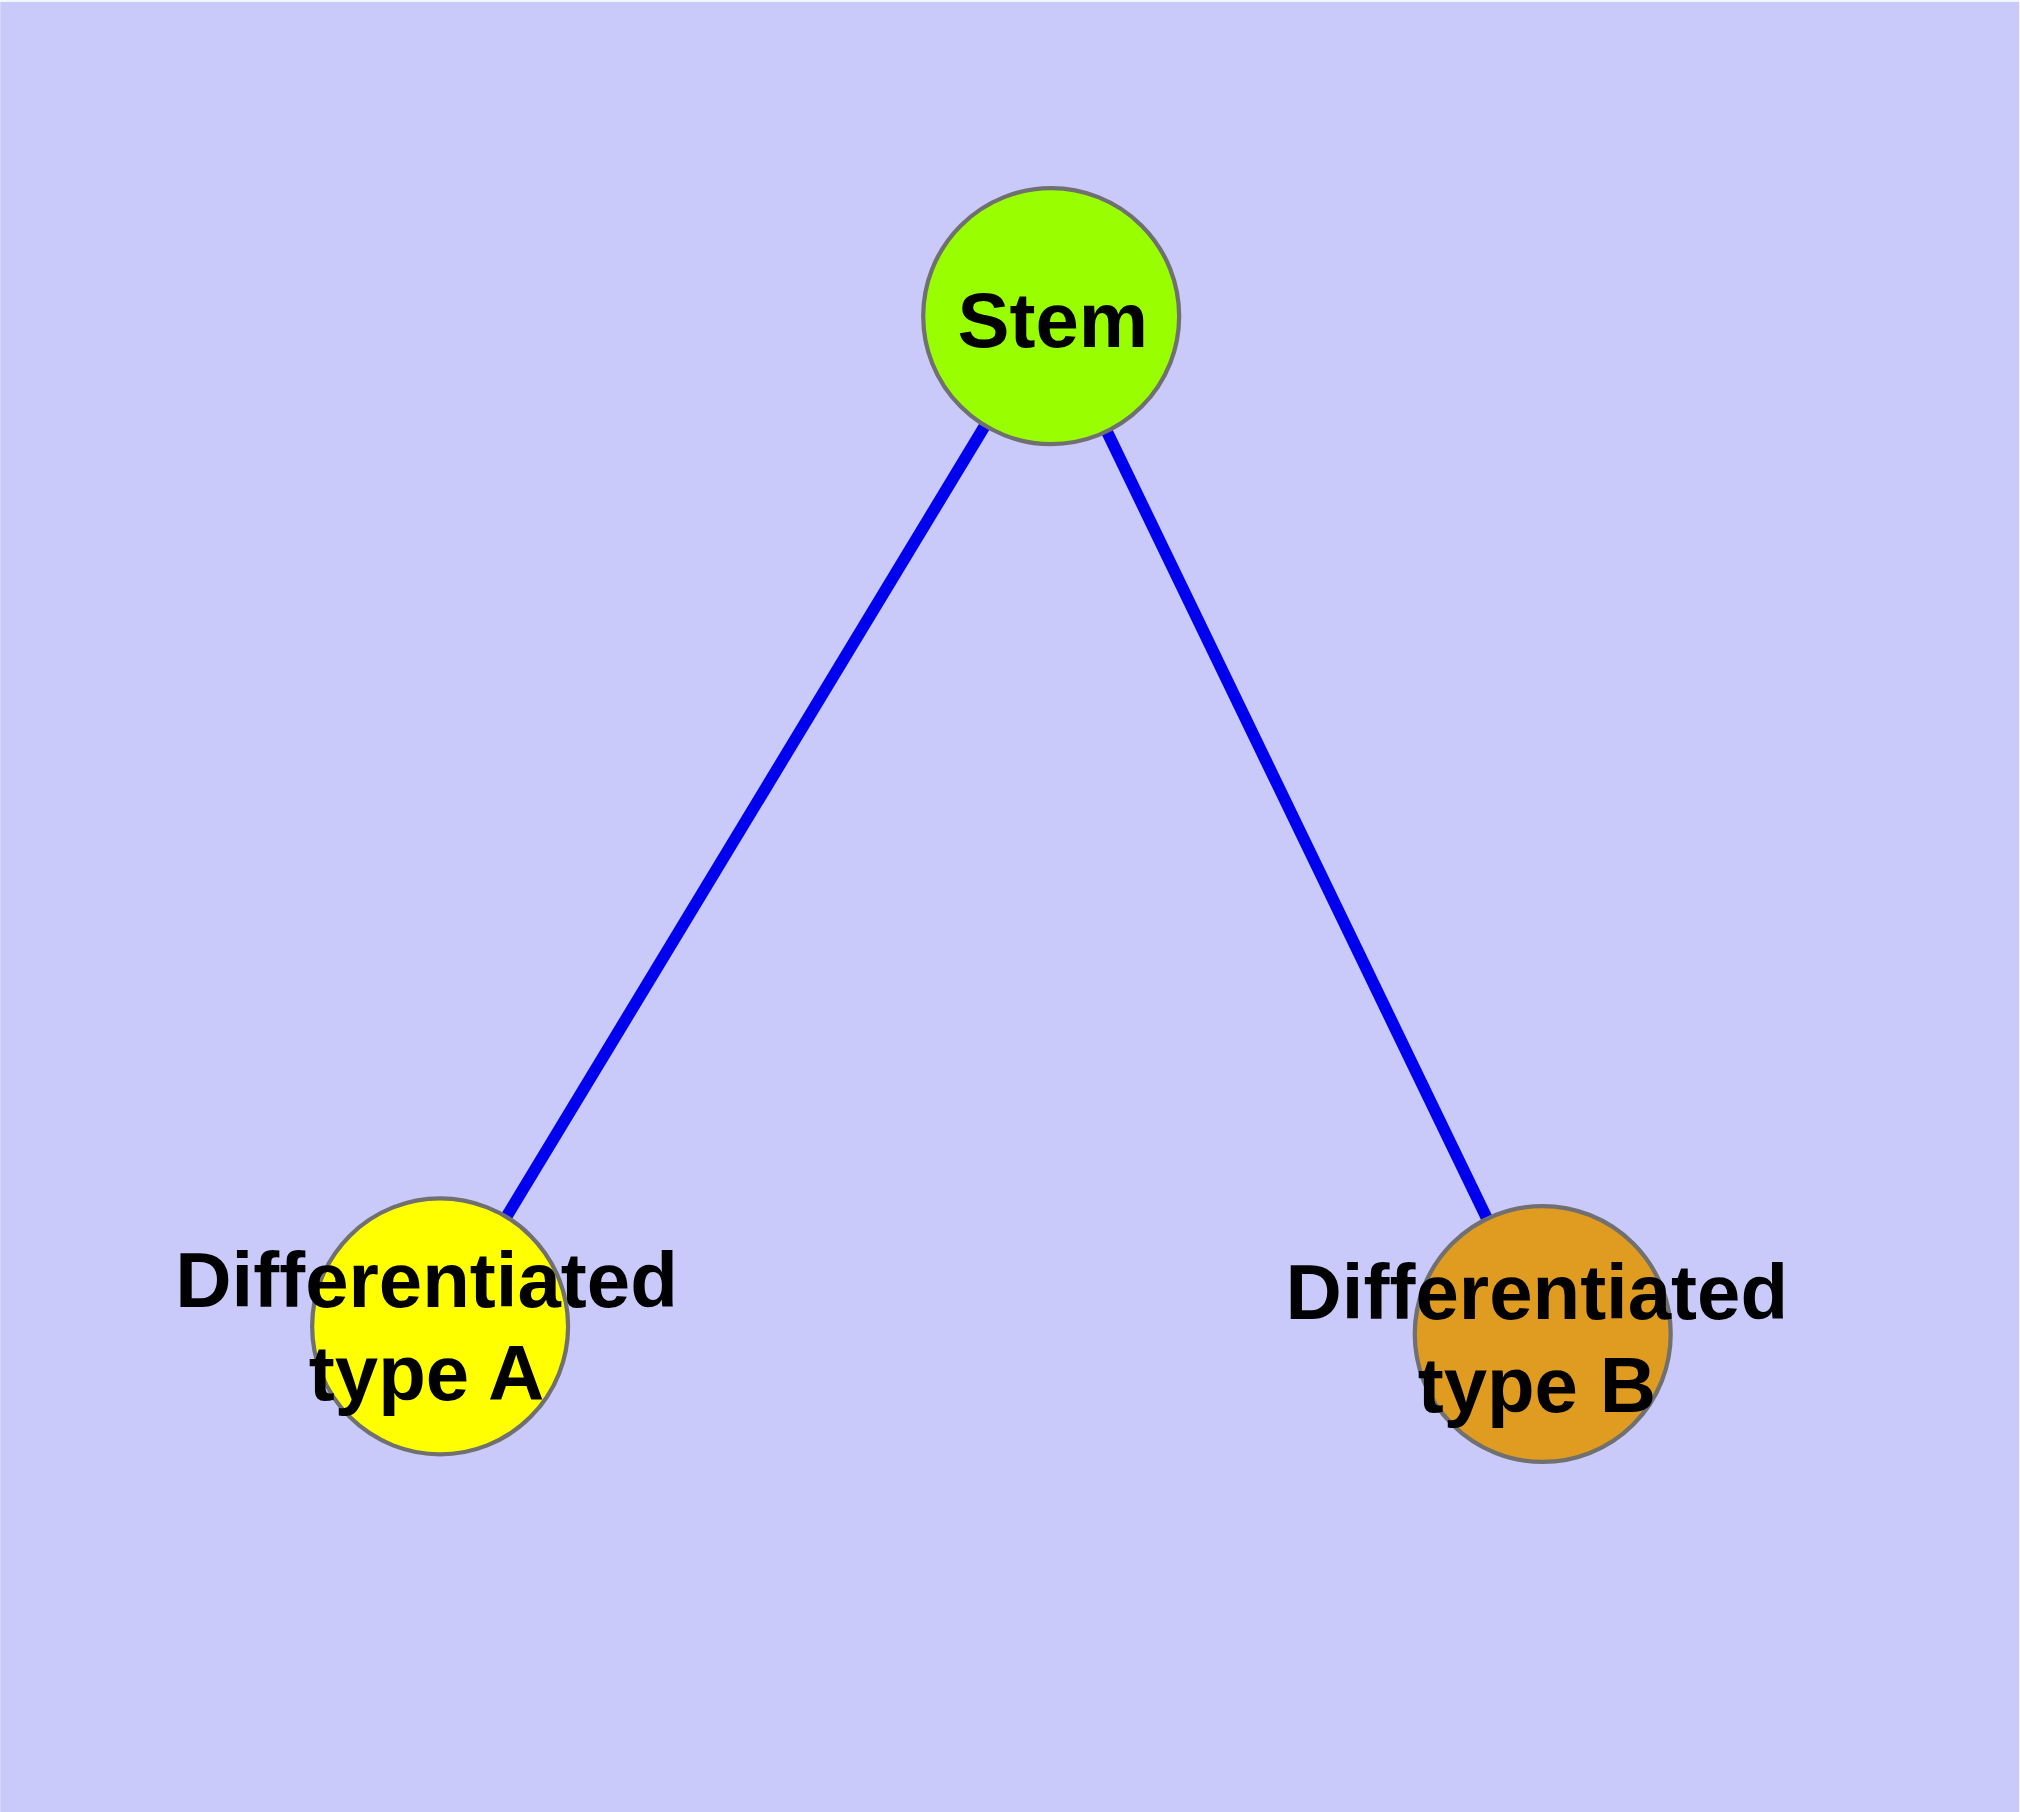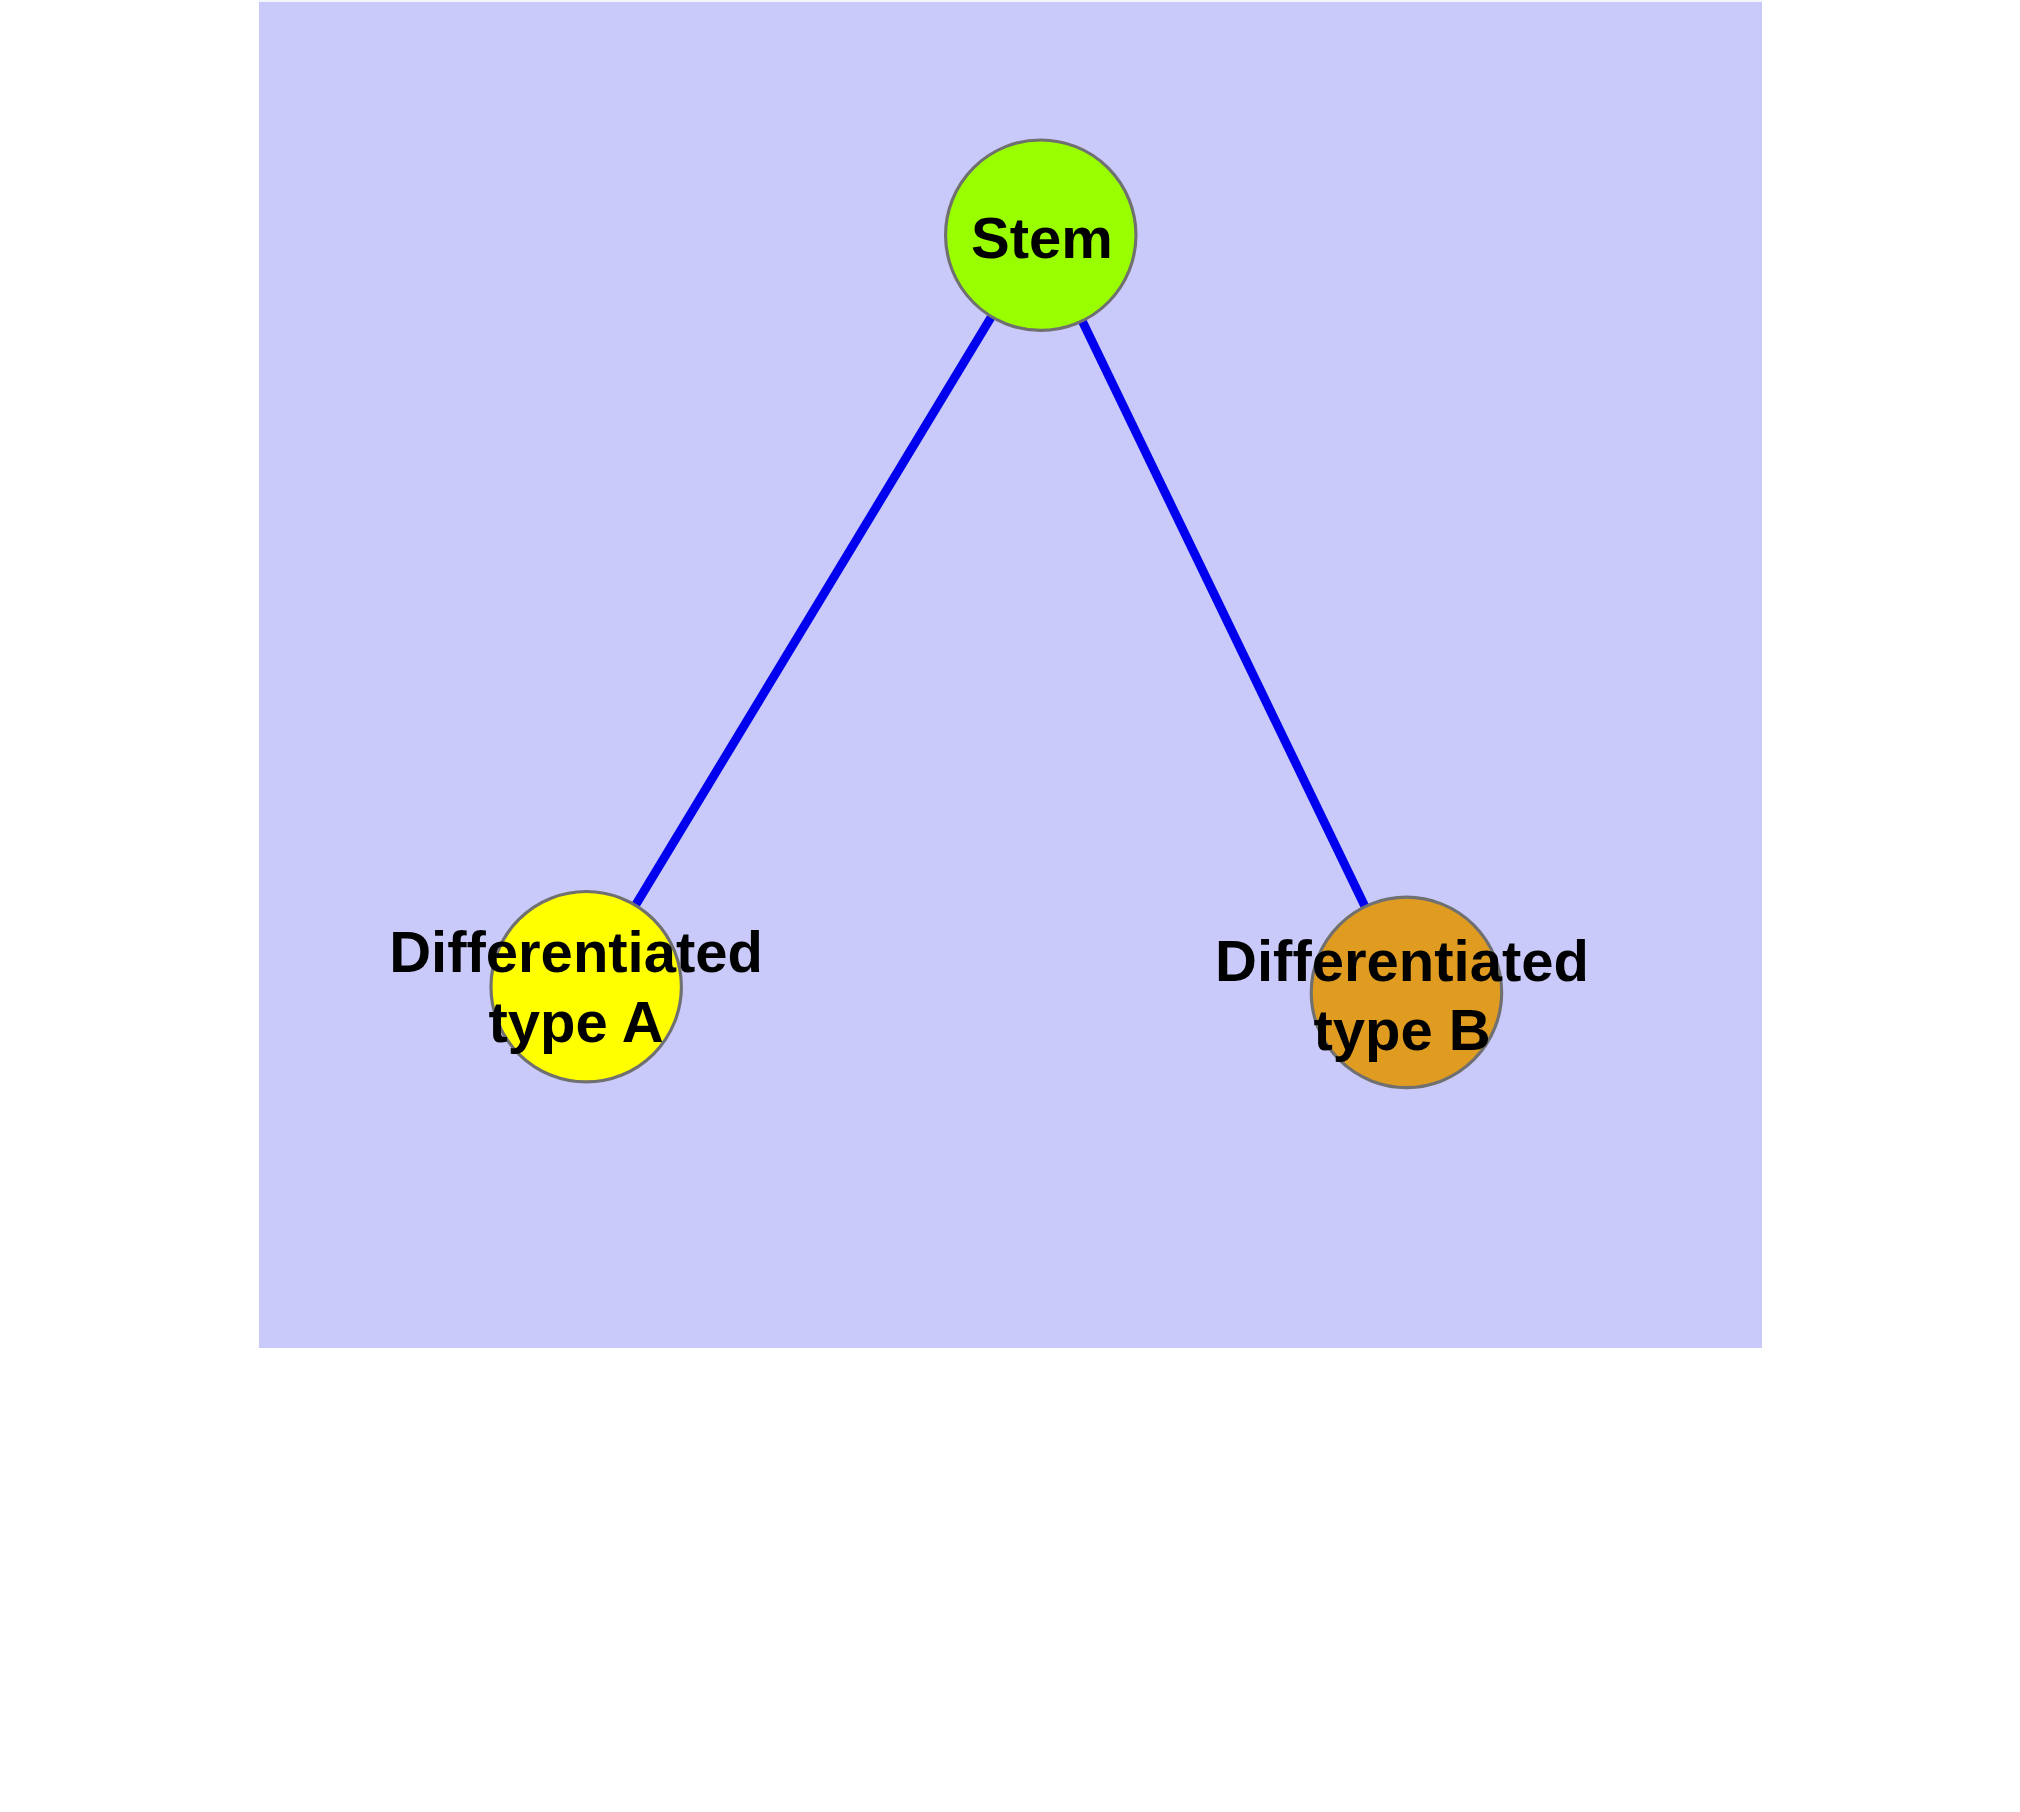--- a/index.html
+++ b/index.html
@@ -2,21 +2,21 @@
 <html style="font-size:13.6px"><head>
 <meta charset="utf-8">
 <style>
   html, body {
     margin: 0;
     padding: 0;
   }
   .canvas {
     position: relative;
     width: 2021px;
-    height: 1348px;
+    height: 1812px;
     overflow: hidden;
     font-family: "Liberation Sans", sans-serif;
   }
   .canvas svg {
     position: absolute;
     left: 0;
     top: 0;
     width: 100%;
     height: 100%;
     display: block;

